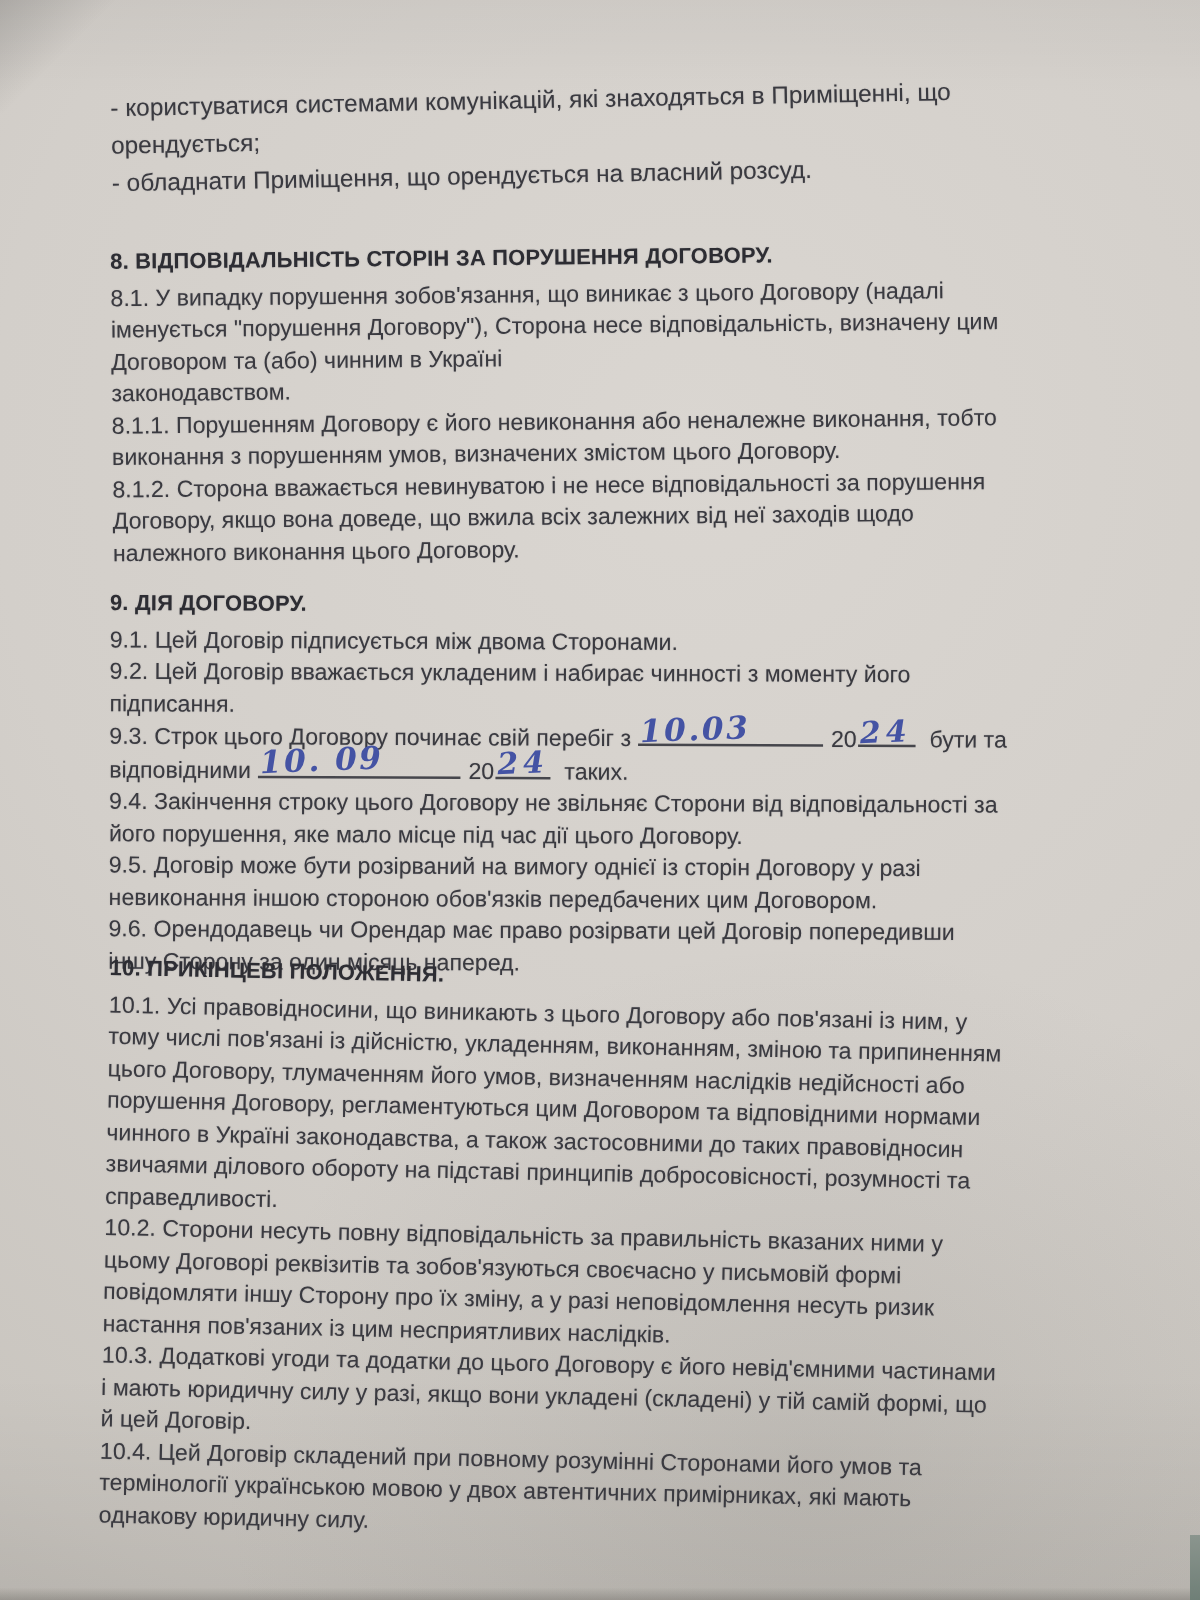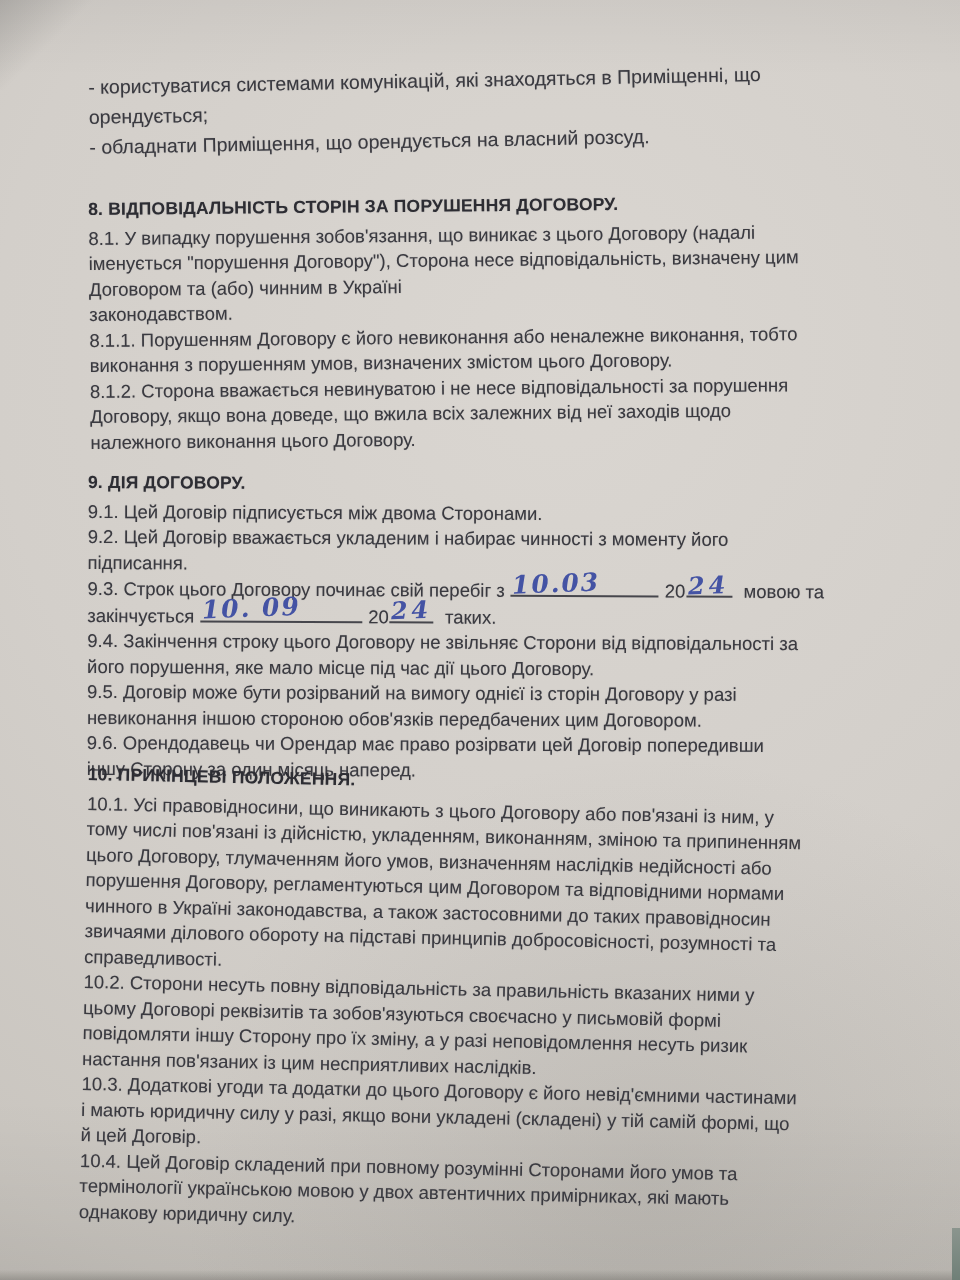--- a/index.html
+++ b/index.html
@@ -90,23 +90,23 @@
 Договору, якщо вона доведе, що вжила всіх залежних від неї заходів щодо
 належного виконання цього Договору.</p>
   </div>
 
   <div class="sec section-9">
     <p class="heading">9. ДІЯ ДОГОВОРУ.</p>
     <p class="para">9.1. Цей Договір підписується між двома Сторонами.</p>
     <p class="para">9.2. Цей Договір вважається укладеним і набирає чинності з моменту його
 підписання.</p>
 
-    <p class="clause-line"><span>9.3. Строк цього Договору починає свій перебіг з</span><span class="fill-line fill-start"><span class="hw">10.03</span></span><span>20</span><span class="fill-line fill-year"><span class="hw hw-year">24</span></span> <span>мовою та</span></p>
+    <p class="clause-line"><span>9.3. Строк цього Договору починає свій перебіг з</span><span class="fill-line fill-start"><span class="hw">10.03</span></span><span>20</span><span class="fill-line fill-year"><span class="hw hw-year">24</span></span> <span>бути та</span></p>
 
-    <p class="clause-line"><span>закінчується</span><span class="fill-line fill-end"><span class="hw">10. 09</span></span><span>20</span><span class="fill-line fill-year2"><span class="hw hw-year">24</span></span> <span>таких.</span></p>
+    <p class="clause-line"><span>відповідними</span><span class="fill-line fill-end"><span class="hw">10. 09</span></span><span>20</span><span class="fill-line fill-year2"><span class="hw hw-year">24</span></span> <span>таких.</span></p>
 
     <p class="para">9.4. Закінчення строку цього Договору не звільняє Сторони від відповідальності за
 його порушення, яке мало місце під час дії цього Договору.</p>
     <p class="para">9.5. Договір може бути розірваний на вимогу однієї із сторін Договору у разі
 невиконання іншою стороною обов'язків передбачених цим Договором.</p>
     <p class="para">9.6. Орендодавець чи Орендар має право розірвати цей Договір попередивши
 іншу Сторону за один місяць наперед.</p>
   </div>
 
   <div class="sec section-10">

